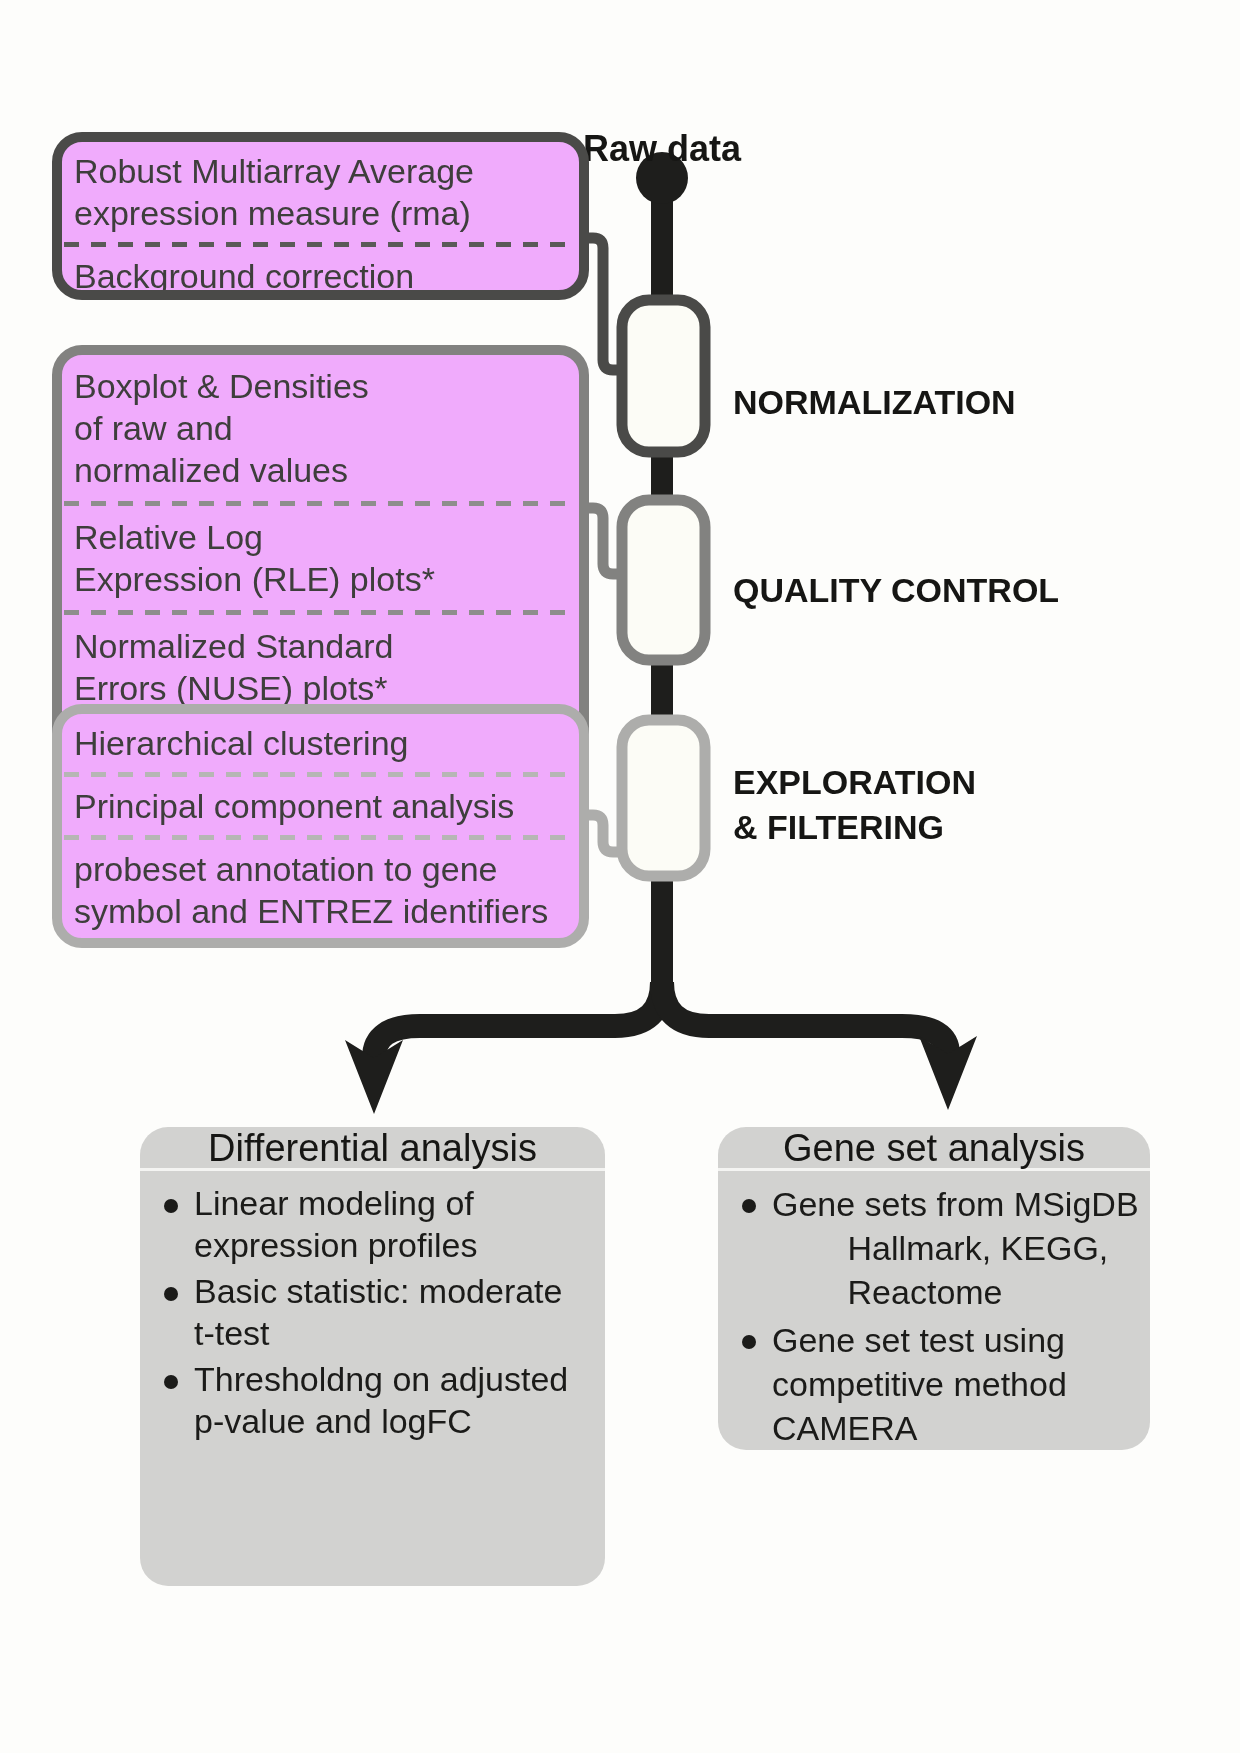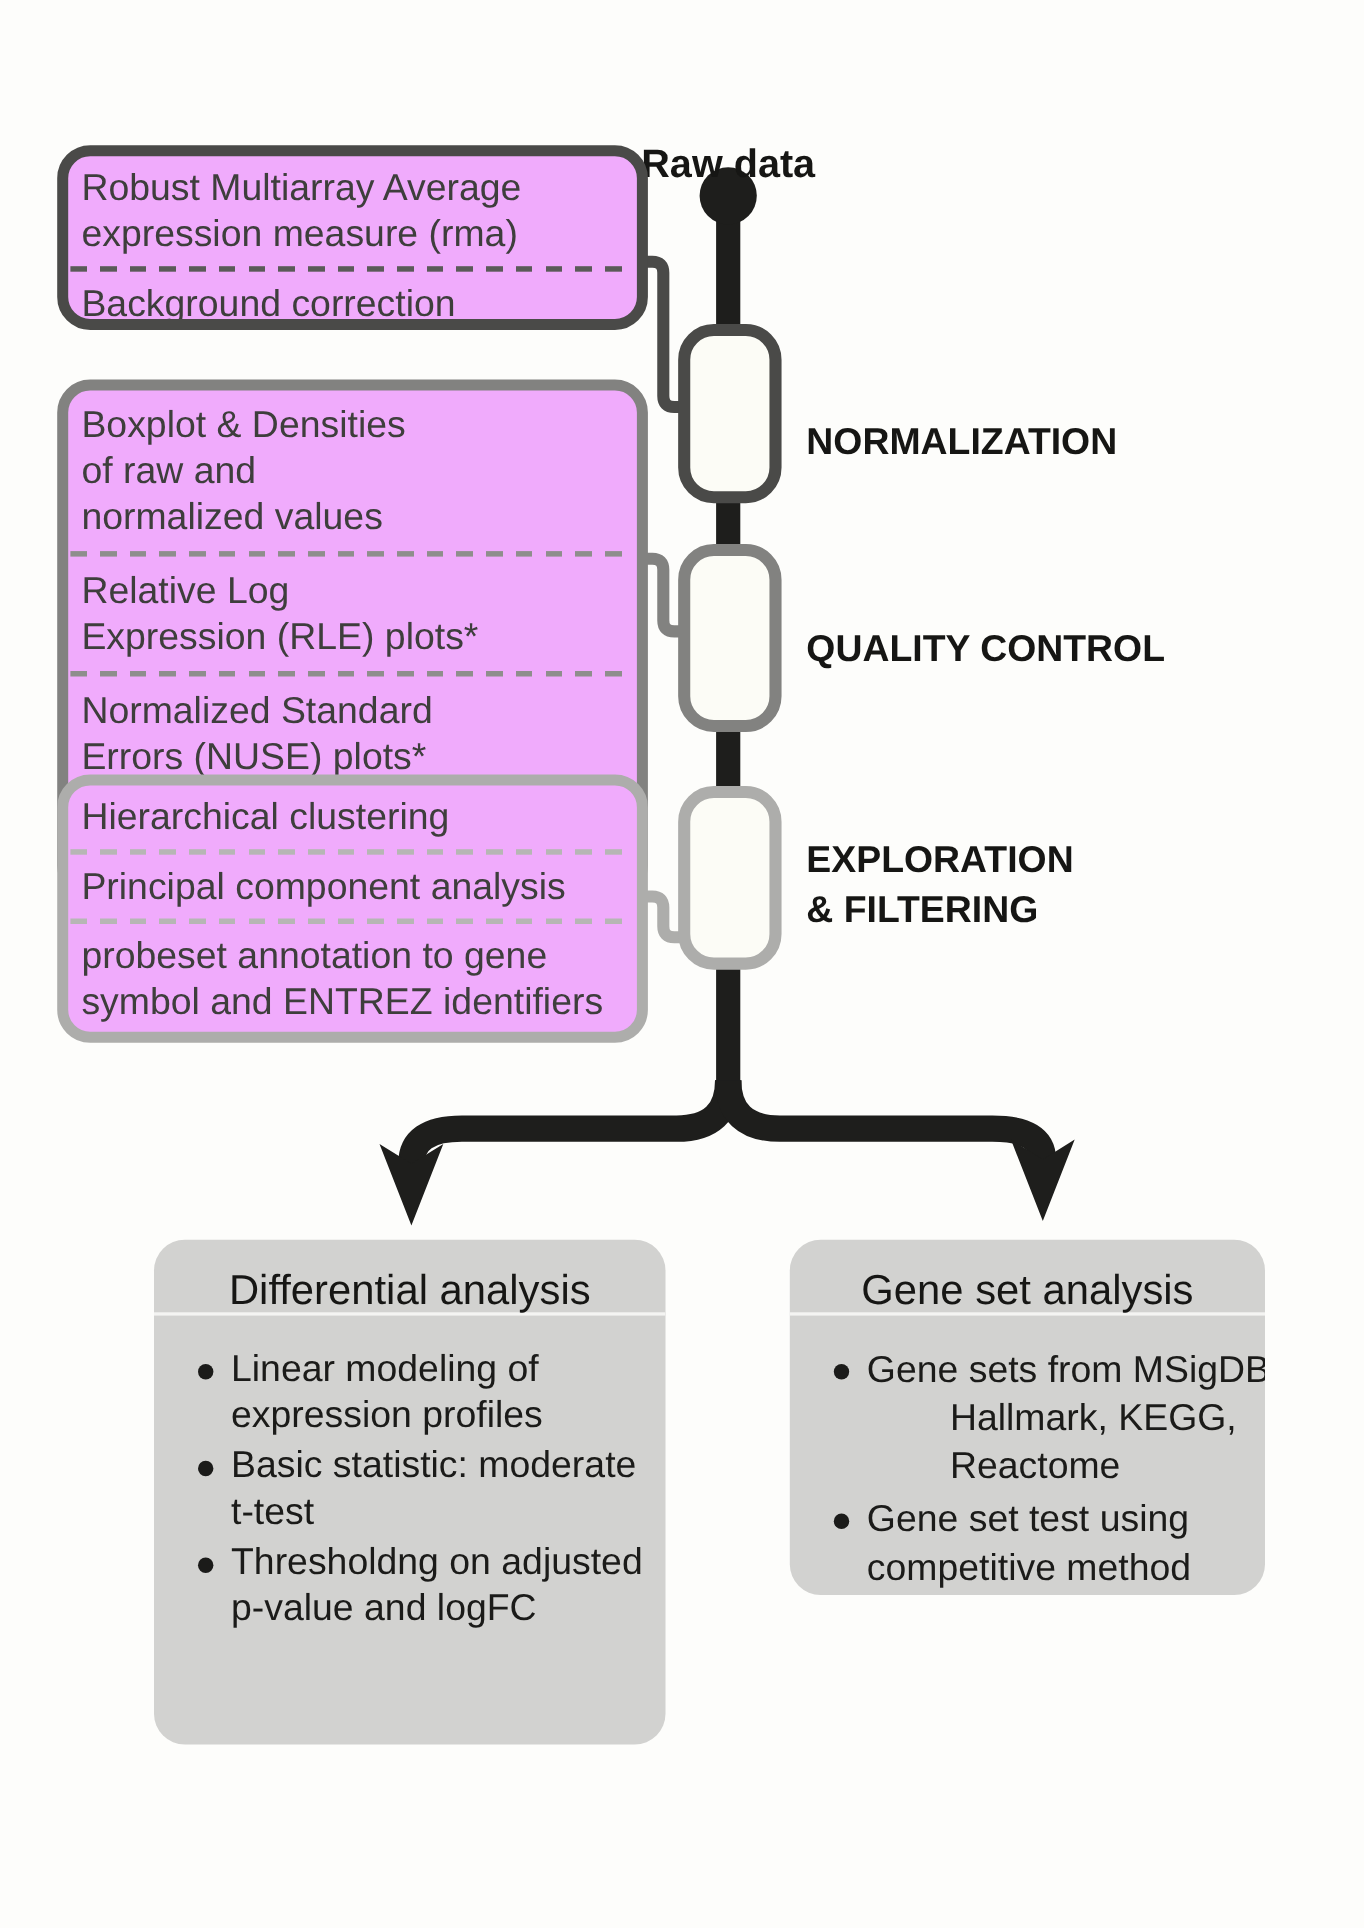--- a/index.html
+++ b/index.html
@@ -46,24 +46,24 @@
 
   
   .result-box{
     position:absolute;top:1127px;background:#d2d2d0;border-radius:28px;
     overflow:hidden;z-index:2;
   }
   #result-differential{left:140px;width:465px;height:459px;}
   #result-geneset{left:718px;width:432px;height:323px;}
   .result-title{
     text-align:center;font-size:38px;color:#161614;
-    padding-top:25px;height:41px;line-height:42px;
+    padding-top:0;height:41px;line-height:42px;
   }
   .title-sep{height:3px;background:#f4f4f2;}
-  .bullet-list{margin:16px;padding:9px 6px 0 10px;list-style:none;}
+  .bullet-list{margin:0;padding:9px 6px 0 10px;list-style:none;}
   .bullet-list li{
     position:relative;padding:2px 0 2px 44px;
     font-size:34px;color:#1b1b19;white-space:pre;
   }
   #result-differential li{line-height:42px;}
   #result-geneset li{line-height:44px;}
   .bullet-list li::before{
     content:"";position:absolute;left:14px;top:19px;
     width:14px;height:14px;border-radius:50%;background:#1b1b19;
   }

